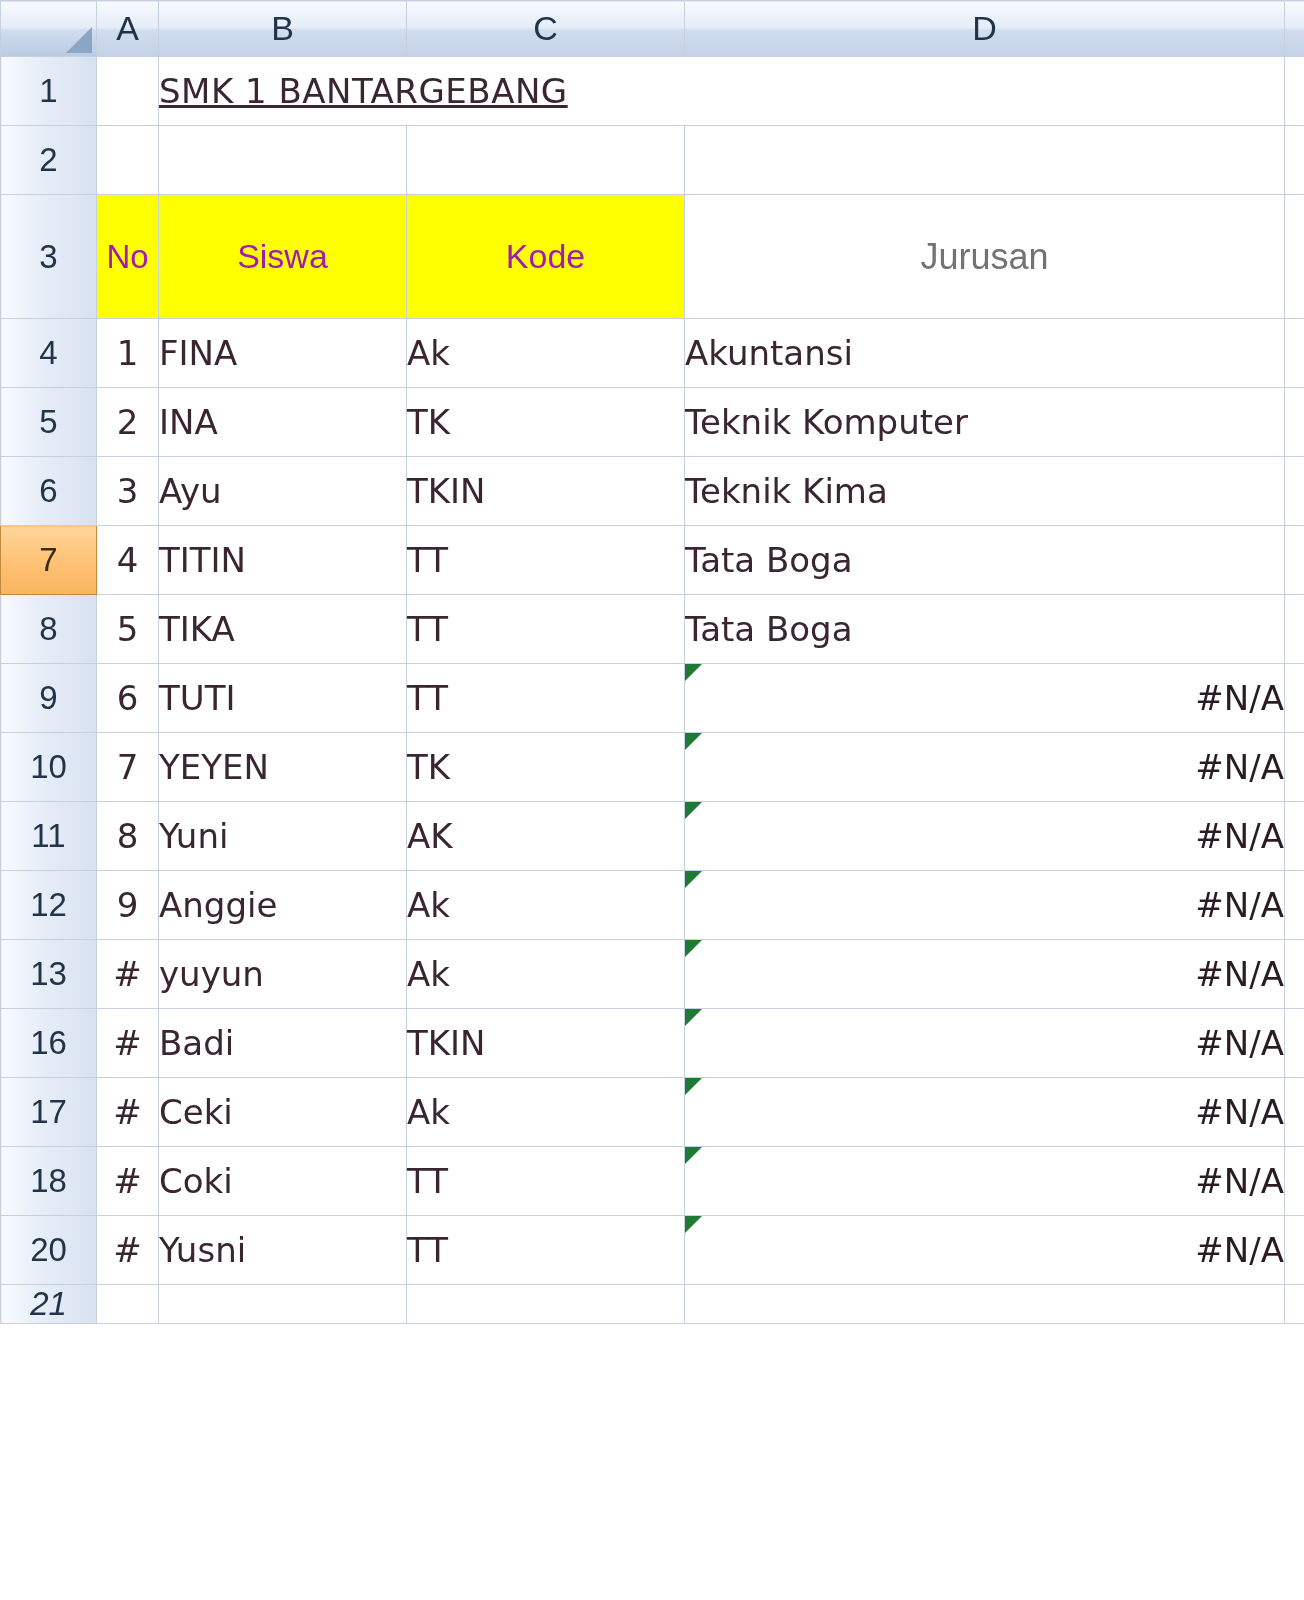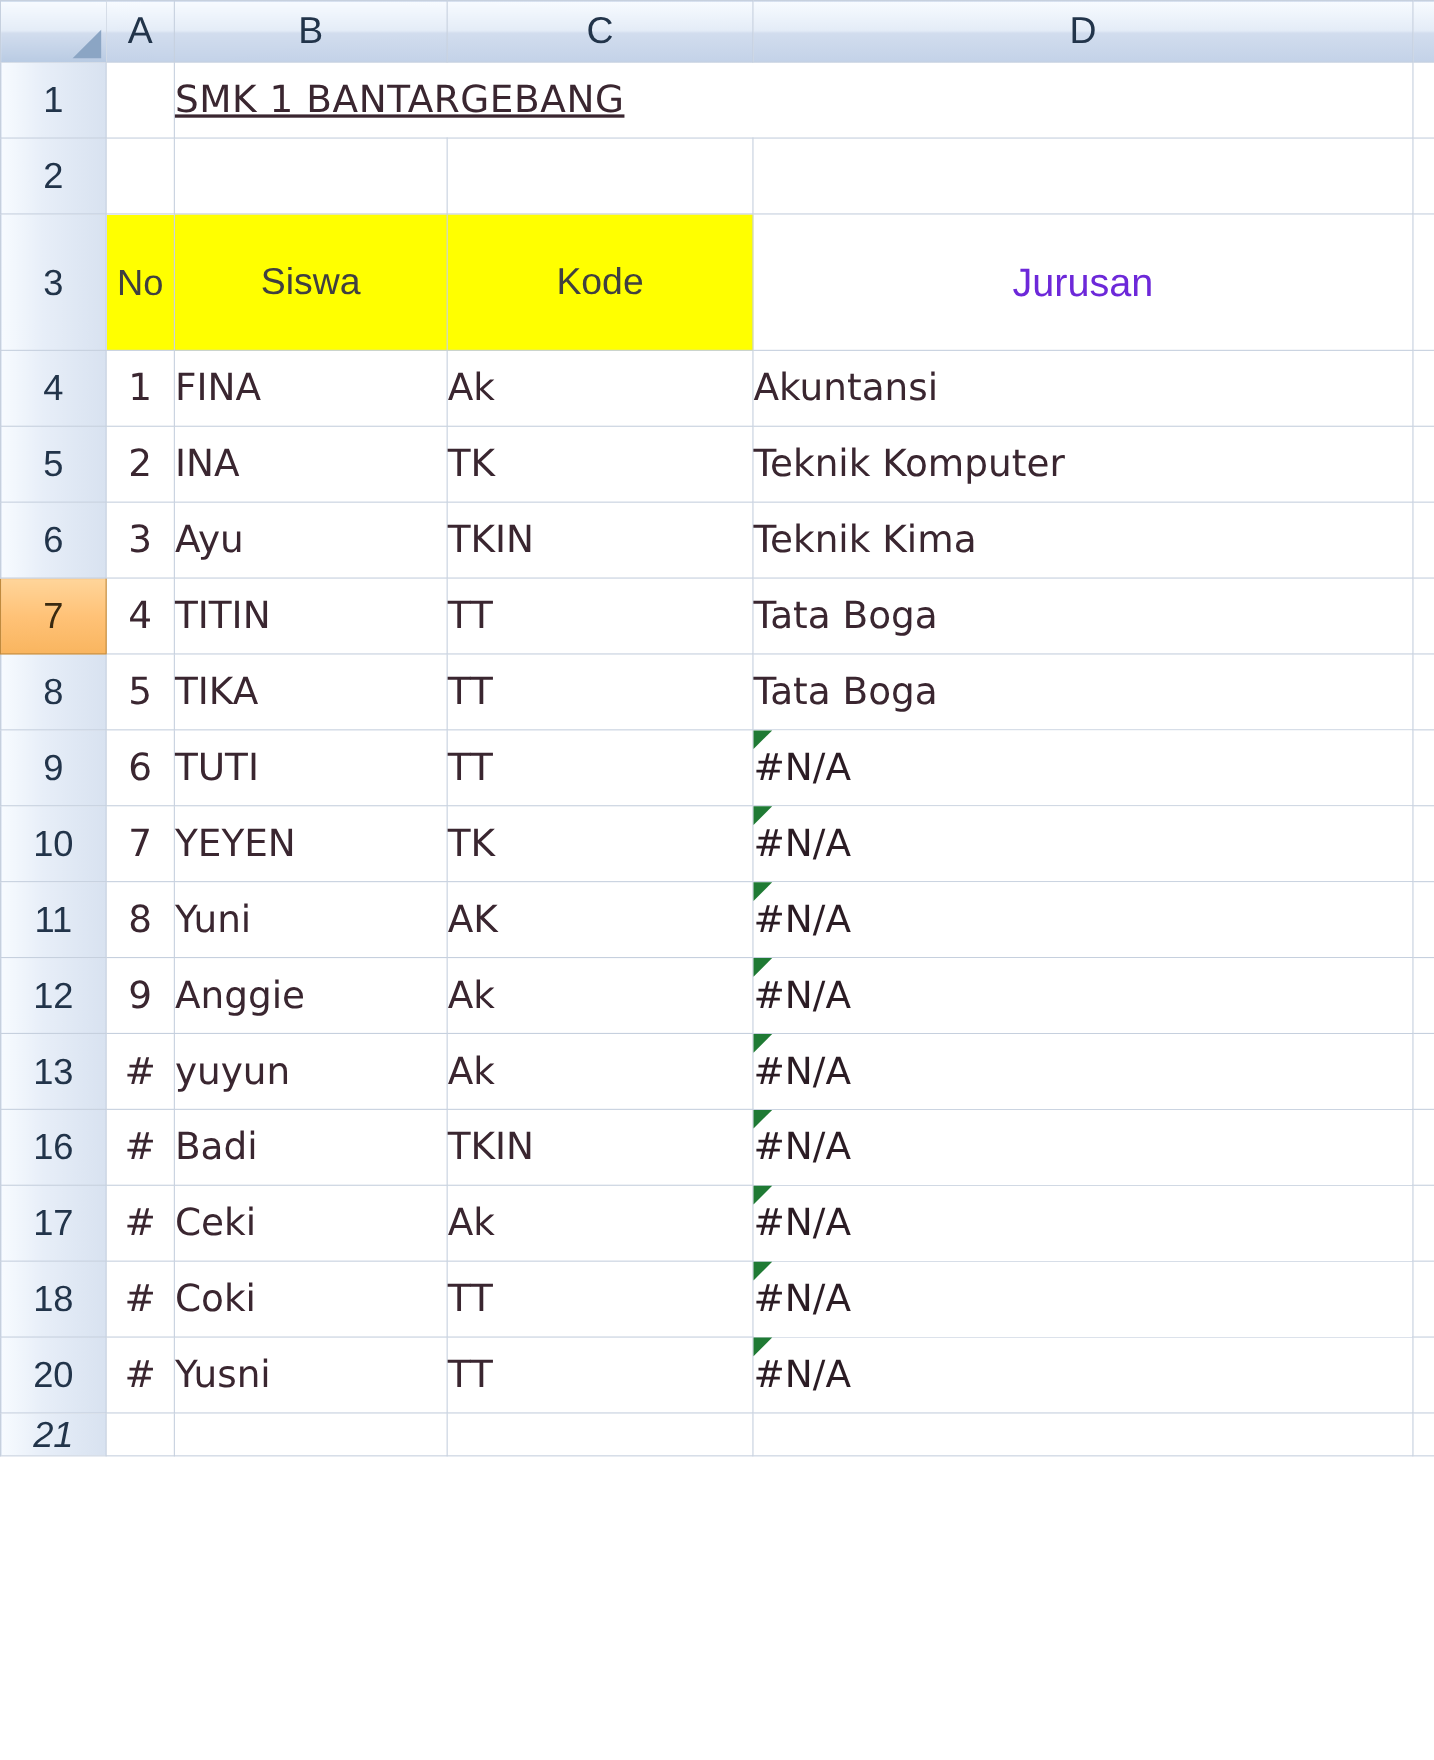--- a/index.html
+++ b/index.html
@@ -100,31 +100,31 @@
     padding-left: 14px;
     height: 76px;
     text-decoration: underline;
   }
   .title-row-cell { background: #ffffff; }
 
   
   td.th-yellow {
     background: #ffff00;
     font-weight: bold;
-    color: #404040;
+    color: #a21caf;
     text-align: center;
     font-size: 34px;
     font-family: "Liberation Sans", sans-serif;
     border: 3px solid #000000;
     height: 124px;
   }
   td.th-white {
     background: #ffffff;
     font-weight: bold;
-    color: #6d28d9;
+    color: #737373;
     text-align: center;
     font-size: 36px;
     font-family: "Liberation Sans", sans-serif;
     border: 3px solid #000000;
     height: 124px;
   }
   td.th-no {
     font-size: 33px;
     line-height: 0.95;
     overflow: hidden;
@@ -139,20 +139,21 @@
   
   td.bd {
     border-left: 3px solid #000000;
     border-right: 3px solid #000000;
     border-top: 1px solid #000000;
     border-bottom: 1px solid #000000;
   }
   td.bd-last { border-bottom: 3px solid #000000; }
   td.bd-a { text-align: center; }
   td.err {
+    text-align: right;
     padding-right: 38px;
     position: relative;
     color: #2b1c24;
   }
   .err-mark {
     position: absolute;
     left: 0;
     top: 0;
     width: 0;
     height: 0;

